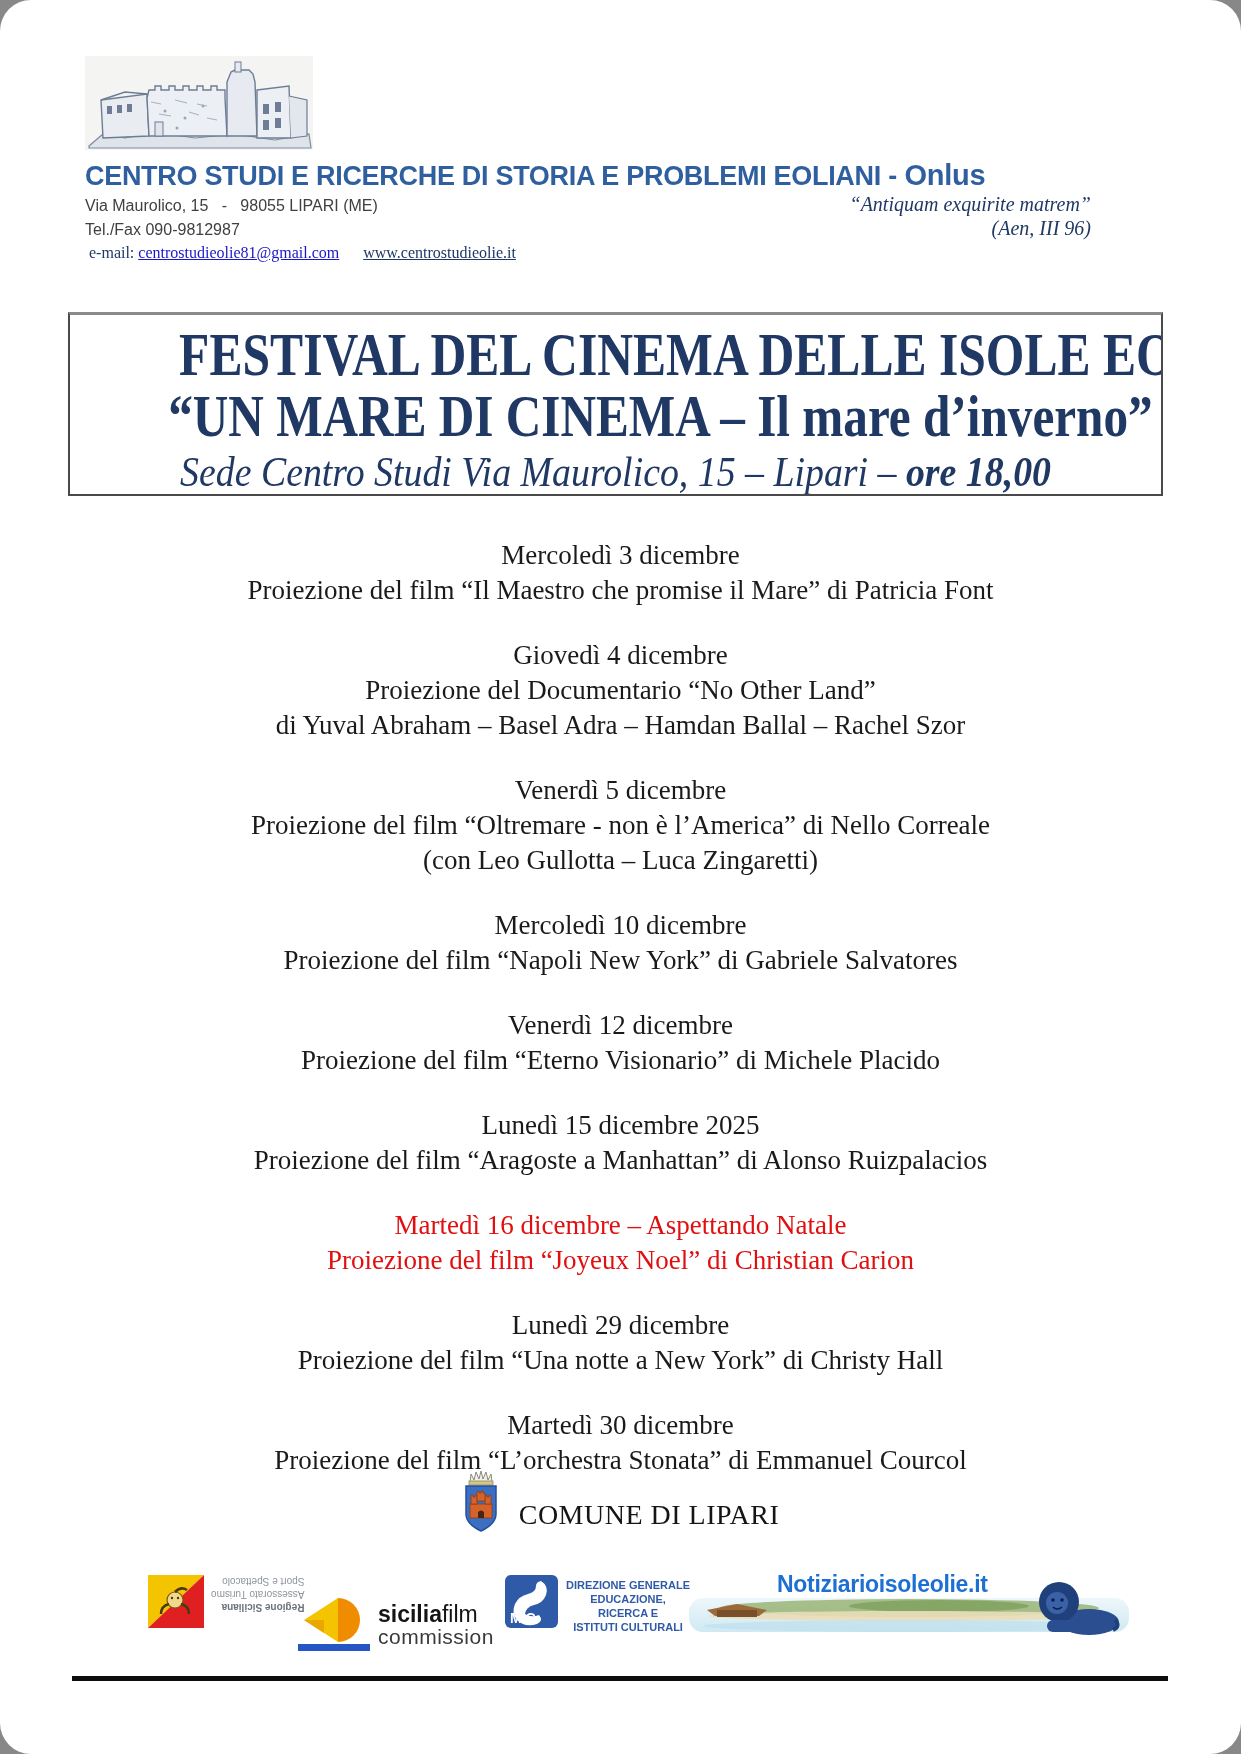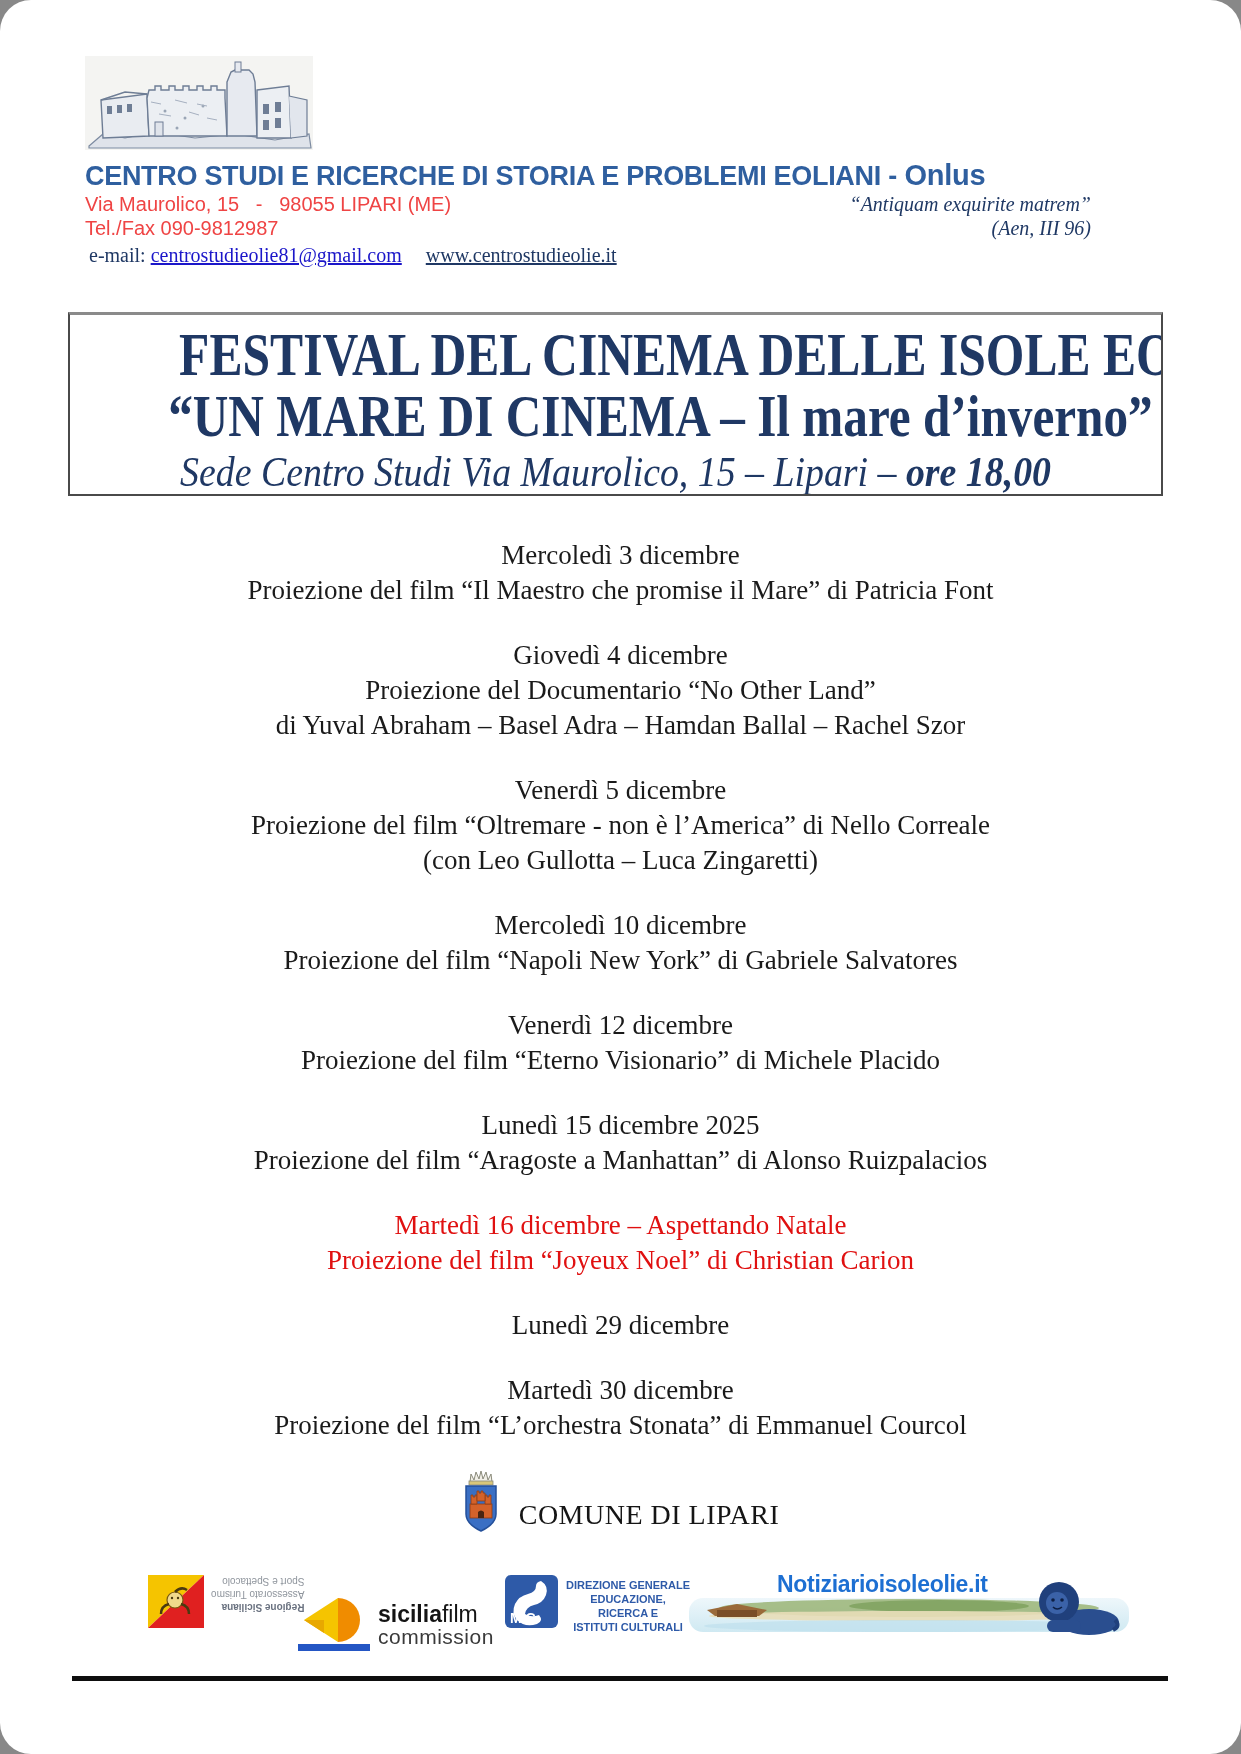--- a/index.html
+++ b/index.html
@@ -14,24 +14,24 @@
   .castle-wrap { width: 228px; height: 94px; }
   .org-line {
     margin-top: 9px; font-family: "Liberation Sans", sans-serif;
     font-weight: bold; color: #2f5f9f; font-size: 27px;
     letter-spacing: -0.3px; white-space: nowrap;
   }
   .org-suffix { font-size: 29px; }
   .hrow { display: flex; justify-content: space-between; align-items: baseline; margin-top: 1px; }
   .addr, .phone {
     font-family: "Liberation Sans", sans-serif;
-    color: #ef4444; font-size: 20px; white-space: pre;
+    color: #404040; font-size: 16px; white-space: pre;
   }
   .motto, .motto-src { font-style: italic; color: #1f3864; font-size: 20px; }
-  .email-line { font-size: 20px; color: #1f3864; margin-top: 4px; padding-left: 4px; }
+  .email-line { font-size: 16px; color: #1f3864; margin-top: 4px; padding-left: 4px; }
   .email-link { color: #1b16c9; text-decoration: underline; cursor: pointer; }
   .site-link { color: #1f3864; text-decoration: underline; margin-left: 24px; cursor: pointer; }
 
   
   .title-box {
     position: absolute; left: 68px; top: 312px; width: 1095px; height: 184px;
     border: 2px solid #4a4a4a; border-top: 3px solid #8a8a8a;
     text-align: center; color: #1f3864; overflow: hidden;
   }
   .tb1 {
@@ -195,20 +195,21 @@
       <div>Proiezione del film “Aragoste a Manhattan” di Alonso Ruizpalacios</div>
     </div>
 
     <div class="entry" style="color: rgb(224, 16, 16);">
       <div>Martedì 16 dicembre – Aspettando Natale</div>
       <div>Proiezione del film “Joyeux Noel” di Christian Carion</div>
     </div>
 
     <div class="entry" style="color: rgb(26, 26, 26);">
       <div>Lunedì 29 dicembre</div>
+      <div>Proiezione del film “Una notte a New York” di Christy Hall</div>
     </div>
 
     <div class="entry" style="color: rgb(26, 26, 26);">
       <div>Martedì 30 dicembre</div>
       <div>Proiezione del film “L’orchestra Stonata” di Emmanuel Courcol</div>
     </div>
   </div>
 
   <div class="comune">
     <span>

